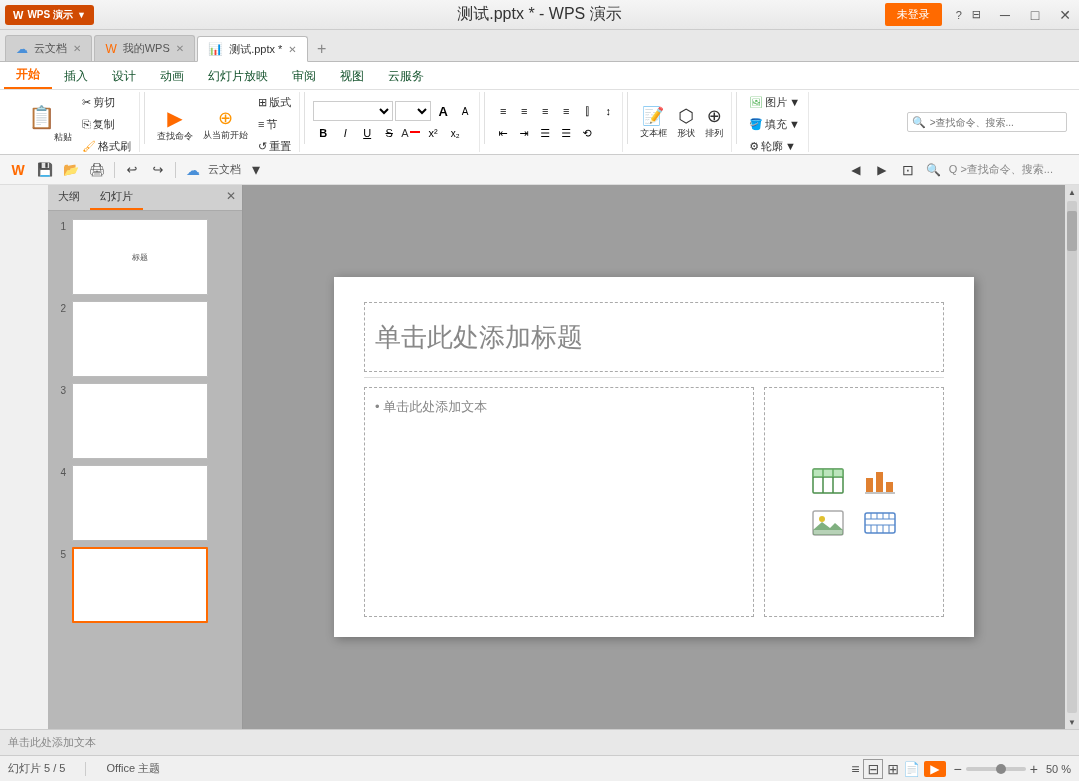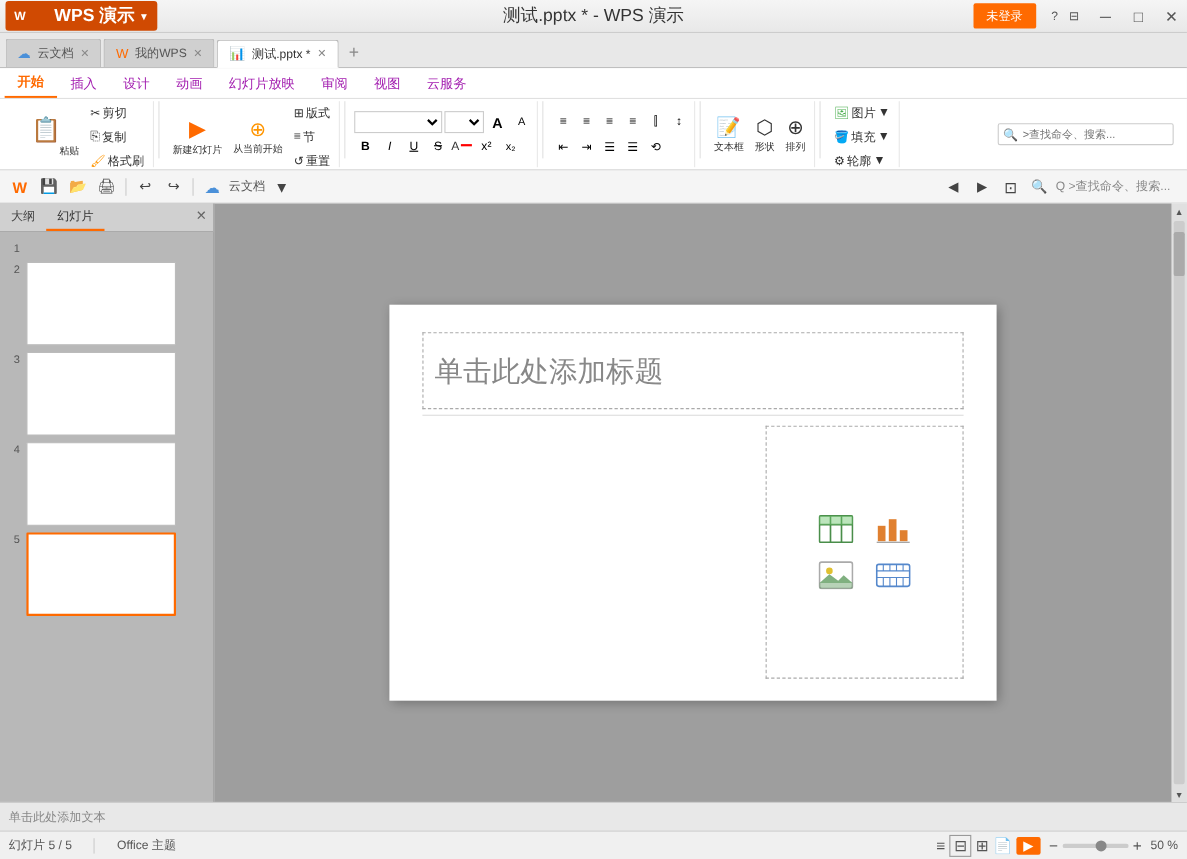--- a/index.html
+++ b/index.html
@@ -115,21 +115,21 @@
     #ribbon-tabs {
       display: flex;
       height: 28px;
       align-items: flex-end;
       border-bottom: 1px solid #e0e0e0;
       padding-left: 4px;
     }
     .ribbon-tab {
       padding: 4px 12px;
       font-size: 12px;
-      color: #a21caf;
+      color: #14532d;
       cursor: pointer;
       border-radius: 3px 3px 0 0;
     }
     .ribbon-tab.active {
       color: #ff6a00;
       border-bottom: 2px solid #ff6a00;
       font-weight: bold;
     }
     #ribbon-content {
       display: flex;
@@ -275,21 +275,21 @@
     
     #canvas-area {
       flex: 1;
       background: #9e9e9e;
       display: flex;
       align-items: center;
       justify-content: center;
       position: relative;
     }
     #slide-canvas {
-      width: 552px;
+      width: 640px;
       height: 360px;
       background: white;
       box-shadow: 2px 2px 10px rgba(0,0,0,0.3);
       position: relative;
     }
     #slide-title-ph {
       position: absolute;
       top: 25px;
       left: 30px;
       right: 30px;
@@ -463,21 +463,21 @@
       font-size: 11px;
       border-radius: 2px;
     }
   </style>
 </head>
 <body>
 
 <div id="title-bar">
   <div id="wps-logo">
     <span style="font-weight:900;color:white;">W</span>
-    <span style="font-size:16px;margin-left:22px;">WPS 演示</span>
+    <span style="font-size:10px;">WPS 演示</span>
     <span style="font-size:9px;">▼</span>
   </div>
   <div id="title-center">
     <span>测试.pptx * - WPS 演示</span>
   </div>
   <div id="title-controls">
     <button id="login-btn">未登录</button>
 
     <div style="display:flex;align-items:center;gap:2px;margin-right:4px;">
       <span style="font-size:11px;padding:0 4px;cursor:pointer;color:#555;">?</span>
@@ -544,21 +544,21 @@
         </div>
       </div>
     </div>
 
     <div class="ribbon-separator"></div>
 
     <div class="ribbon-group">
       <div class="ribbon-group-content">
         <div class="rb-btn">
           <span style="font-size:20px;color:#ff6a00;">▶</span>
-          <span style="font-size:9px;text-align:center;">新建幻灯片</span>
+          <span style="font-size:9px;text-align:center;">查找命令</span>
         </div>
         <div class="rb-btn">
           <span style="font-size:18px;color:#ff9500;">⊕</span>
           <span style="font-size:9px;">从当前开始</span>
         </div>
         <div style="display:flex;flex-direction:column;gap:2px;">
           <div class="rb-btn-sm">
             <span>⊞</span>
             <span>版式</span>
           </div>
@@ -689,36 +689,41 @@
   <div class="tb-sep"></div>
   <div class="tb-btn" style="color:#4a90d9;font-size:14px;">☁</div>
   <span style="font-size:11px;color:#555;">云文档</span>
   <div class="tb-btn" style="font-size:16px;">▾</div>
 
   <div style="margin-left:auto;display:flex;align-items:center;gap:4px;">
     <div class="tb-btn" style="font-size:12px;">◀</div>
     <div class="tb-btn" style="font-size:12px;">▶</div>
     <div class="tb-btn" style="font-size:14px;">⊡</div>
     <div class="tb-btn" style="font-size:12px;">🔍</div>
-    <span style="font-size:11px;color:#888;margin-right:9px;">Q &gt;查找命令、搜索...</span>
+    <span style="font-size:11px;color:#888;margin-right:20px;">Q &gt;查找命令、搜索...</span>
   </div>
 </div>
 
-<div id="main" style="display:flex;flex:1;height:544px;">
+<div id="main" style="display:flex;flex:1;height:544px;margin-left:48px;">
 
   <div id="slide-panel">
     <div id="panel-tabs">
       <div class="panel-tab">大纲</div>
       <div class="panel-tab active">幻灯片</div>
       <div id="panel-close">✕</div>
     </div>
     <div id="slides-list">
 
       <div class="slide-item">
         <span class="slide-num">1</span>
+        <div class="slide-thumb">
+          <div style="padding:4px;width:100%;height:100%;display:flex;align-items:center;justify-content:center;">
+            <span style="font-size:8px;color:#555;">标题</span>
+          </div>
+        </div>
       </div>
 
       <div class="slide-item">
         <span class="slide-num">2</span>
         <div class="slide-thumb"></div>
       </div>
 
       <div class="slide-item">
         <span class="slide-num">3</span>
         <div class="slide-thumb"></div>
@@ -738,20 +743,23 @@
 
   <div id="canvas-area">
     <div id="slide-canvas">
 
       <div id="slide-title-ph">
         <span style="font-size:26px;color:#888;">单击此处添加标题</span>
       </div>
 
       <div id="slide-divider"></div>
 
+      <div id="slide-content-ph">
+        <p style="font-size:13px;color:#888;">• 单击此处添加文本</p>
+      </div>
 
       <div id="slide-media-ph">
         <div class="media-icons-row">
 
           <div class="media-icon">
             <svg width="32" height="26" viewBox="0 0 32 26">
               <rect x="1" y="1" width="30" height="24" rx="1" fill="none" stroke="#4a8e4a" stroke-width="1.5"></rect>
               <line x1="1" y1="9" x2="31" y2="9" stroke="#4a8e4a" stroke-width="1.5"></line>
               <line x1="11" y1="1" x2="11" y2="25" stroke="#4a8e4a" stroke-width="1.5"></line>
               <line x1="21" y1="1" x2="21" y2="25" stroke="#4a8e4a" stroke-width="1.5"></line>

